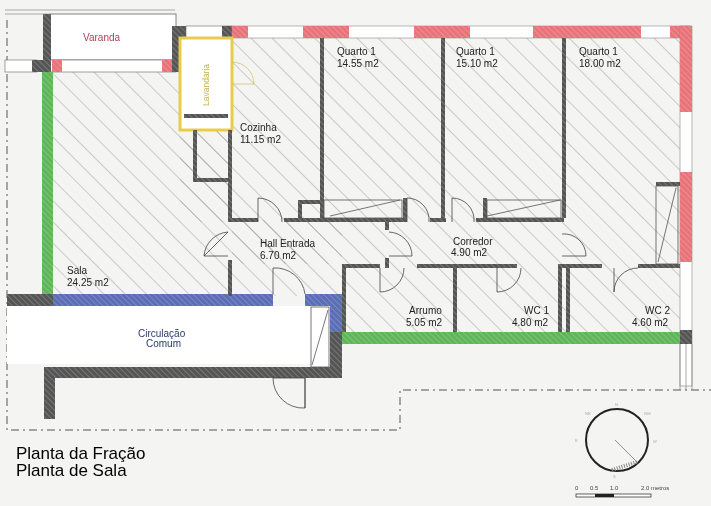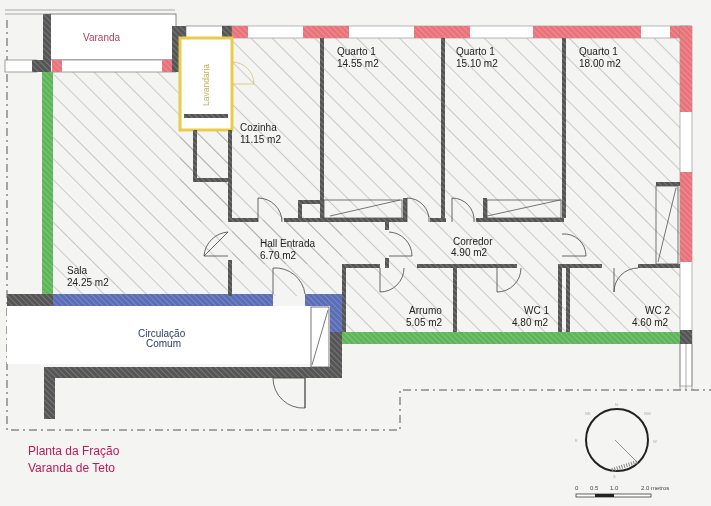--- a/index.html
+++ b/index.html
@@ -1,19 +1,19 @@
 <!DOCTYPE html>
 <html><head>
 <meta charset="utf-8">
 <style>
   html, body { margin: 0; padding: 0; background: #f4f4f2; }
   body { width: 711px; height: 506px; overflow: hidden; position: relative; font-family: "Liberation Sans", sans-serif; }
   #plan { position: absolute; left: 0; top: 0; }
   .room-label { font-family: "Liberation Sans", sans-serif; font-size: 10px; fill: #222; }
-  .title-text { position: absolute; left: 28px; font-family: "Liberation Sans", sans-serif; font-size: 12px; color: #be185d; }
+  .title-text { position: absolute; left: 16px; font-family: "Liberation Sans", sans-serif; font-size: 17px; color: #000000; }
   .scale-text { font-family: "Liberation Sans", sans-serif; font-size: 6px; fill: #444; }
 </style>
 </head>
 <body>
 
 <svg id="plan" width="711" height="506" viewBox="0 0 711 506" xmlns="http://www.w3.org/2000/svg">
   <defs>
     <pattern id="hatch" patternUnits="userSpaceOnUse" width="15" height="15" patternTransform="rotate(-45)">
       <line x1="0" y1="0" x2="0" y2="15" stroke="#8a8a8a" stroke-width="0.8"></line>
     </pattern>
@@ -206,13 +206,13 @@
     <text class="scale-text" x="575" y="490">0</text>
     <text class="scale-text" x="590" y="490">0.5</text>
     <text class="scale-text" x="610" y="490">1.0</text>
     <text class="scale-text" x="641" y="490">2.0 metros</text>
     <rect x="576" y="494" width="75" height="3" fill="#fff" stroke="#222" stroke-width="0.7"></rect>
     <rect x="595" y="494" width="19" height="3" fill="#222"></rect>
   </g>
 </svg>
 
 <div class="title-text" style="top:444px">Planta da Fração</div>
-<div class="title-text" style="top:461px">Varanda de Teto</div>
+<div class="title-text" style="top:461px">Planta de Sala</div>
 
 </body></html>

